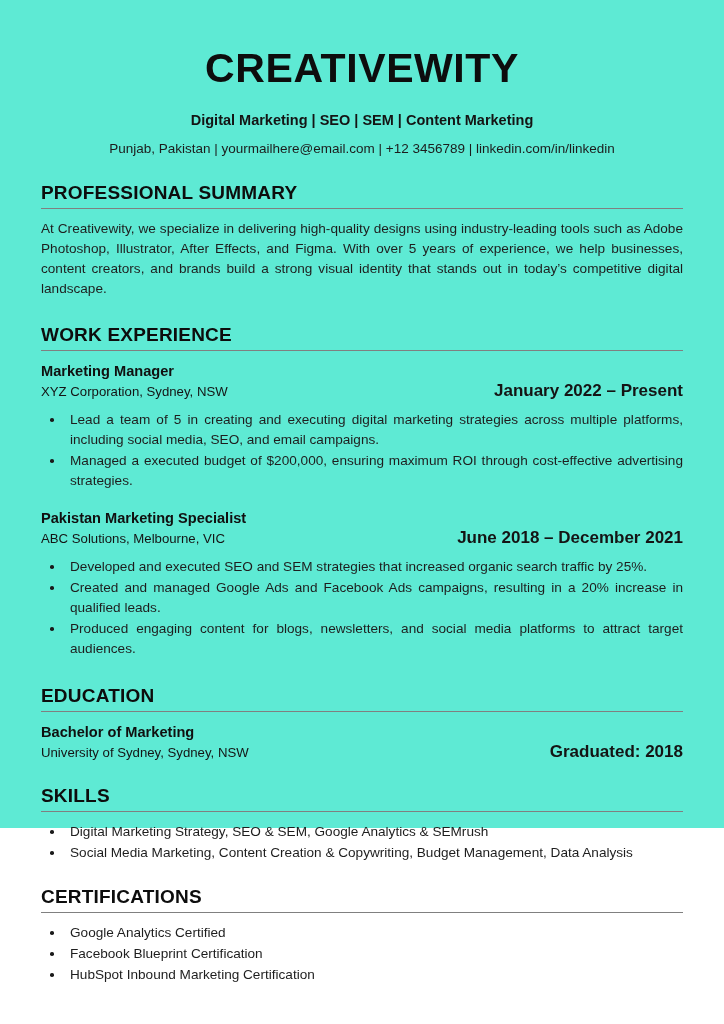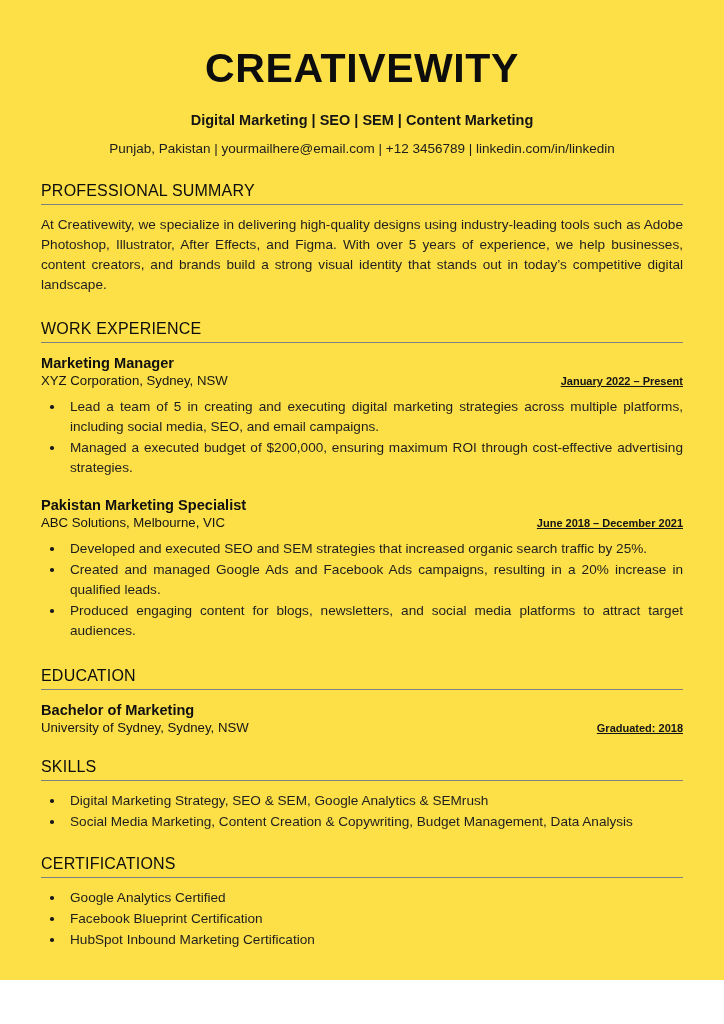--- a/index.html
+++ b/index.html
@@ -10,22 +10,22 @@
   body {
     width: 724px;
     height: 1024px;
     font-family: "Liberation Sans", sans-serif;
     color: #1e1e1e;
     overflow: hidden;
   }
   .page {
     position: relative;
     width: 724px;
-    height: 980px;
-    background: #fde047;
+    height: 828px;
+    background: #5eead4;
     box-sizing: border-box;
     padding: 40px 41px 0 41px;
   }
 
   
   .name {
     text-align: center;
     font-size: 41px;
     font-weight: bold;
     letter-spacing: 0.6px;
@@ -47,22 +47,22 @@
     color: #1c1c1c;
   }
 
   
   .section {
     margin-top: 26px;
   }
   .section.tight { margin-top: 23px; }
 
   h2.section-title {
-    font-size: 16px;
-    font-weight: normal;
+    font-size: 19px;
+    font-weight: bold;
     letter-spacing: 0.2px;
     margin: 0 0 4px 0;
     color: #0d0d0d;
     text-transform: uppercase;
   }
   .rule {
     height: 0;
     border-top: 1.4px solid #808080;
     margin: 0 0 10px 0;
   }
@@ -90,26 +90,25 @@
     justify-content: space-between;
     align-items: baseline;
     margin-top: 2px;
   }
   .entry-org {
     font-size: 13.2px;
     font-weight: normal;
     color: #141414;
   }
   .entry-date {
-    font-size: 11px;
+    font-size: 17px;
     font-weight: bold;
     color: #141414;
     white-space: nowrap;
     padding-left: 14px;
-    text-decoration: underline;
   }
 
   
   ul.bullets {
     list-style: none;
     margin: 9px 0 0 0;
     padding: 0;
   }
   ul.bullets li {
     position: relative;

